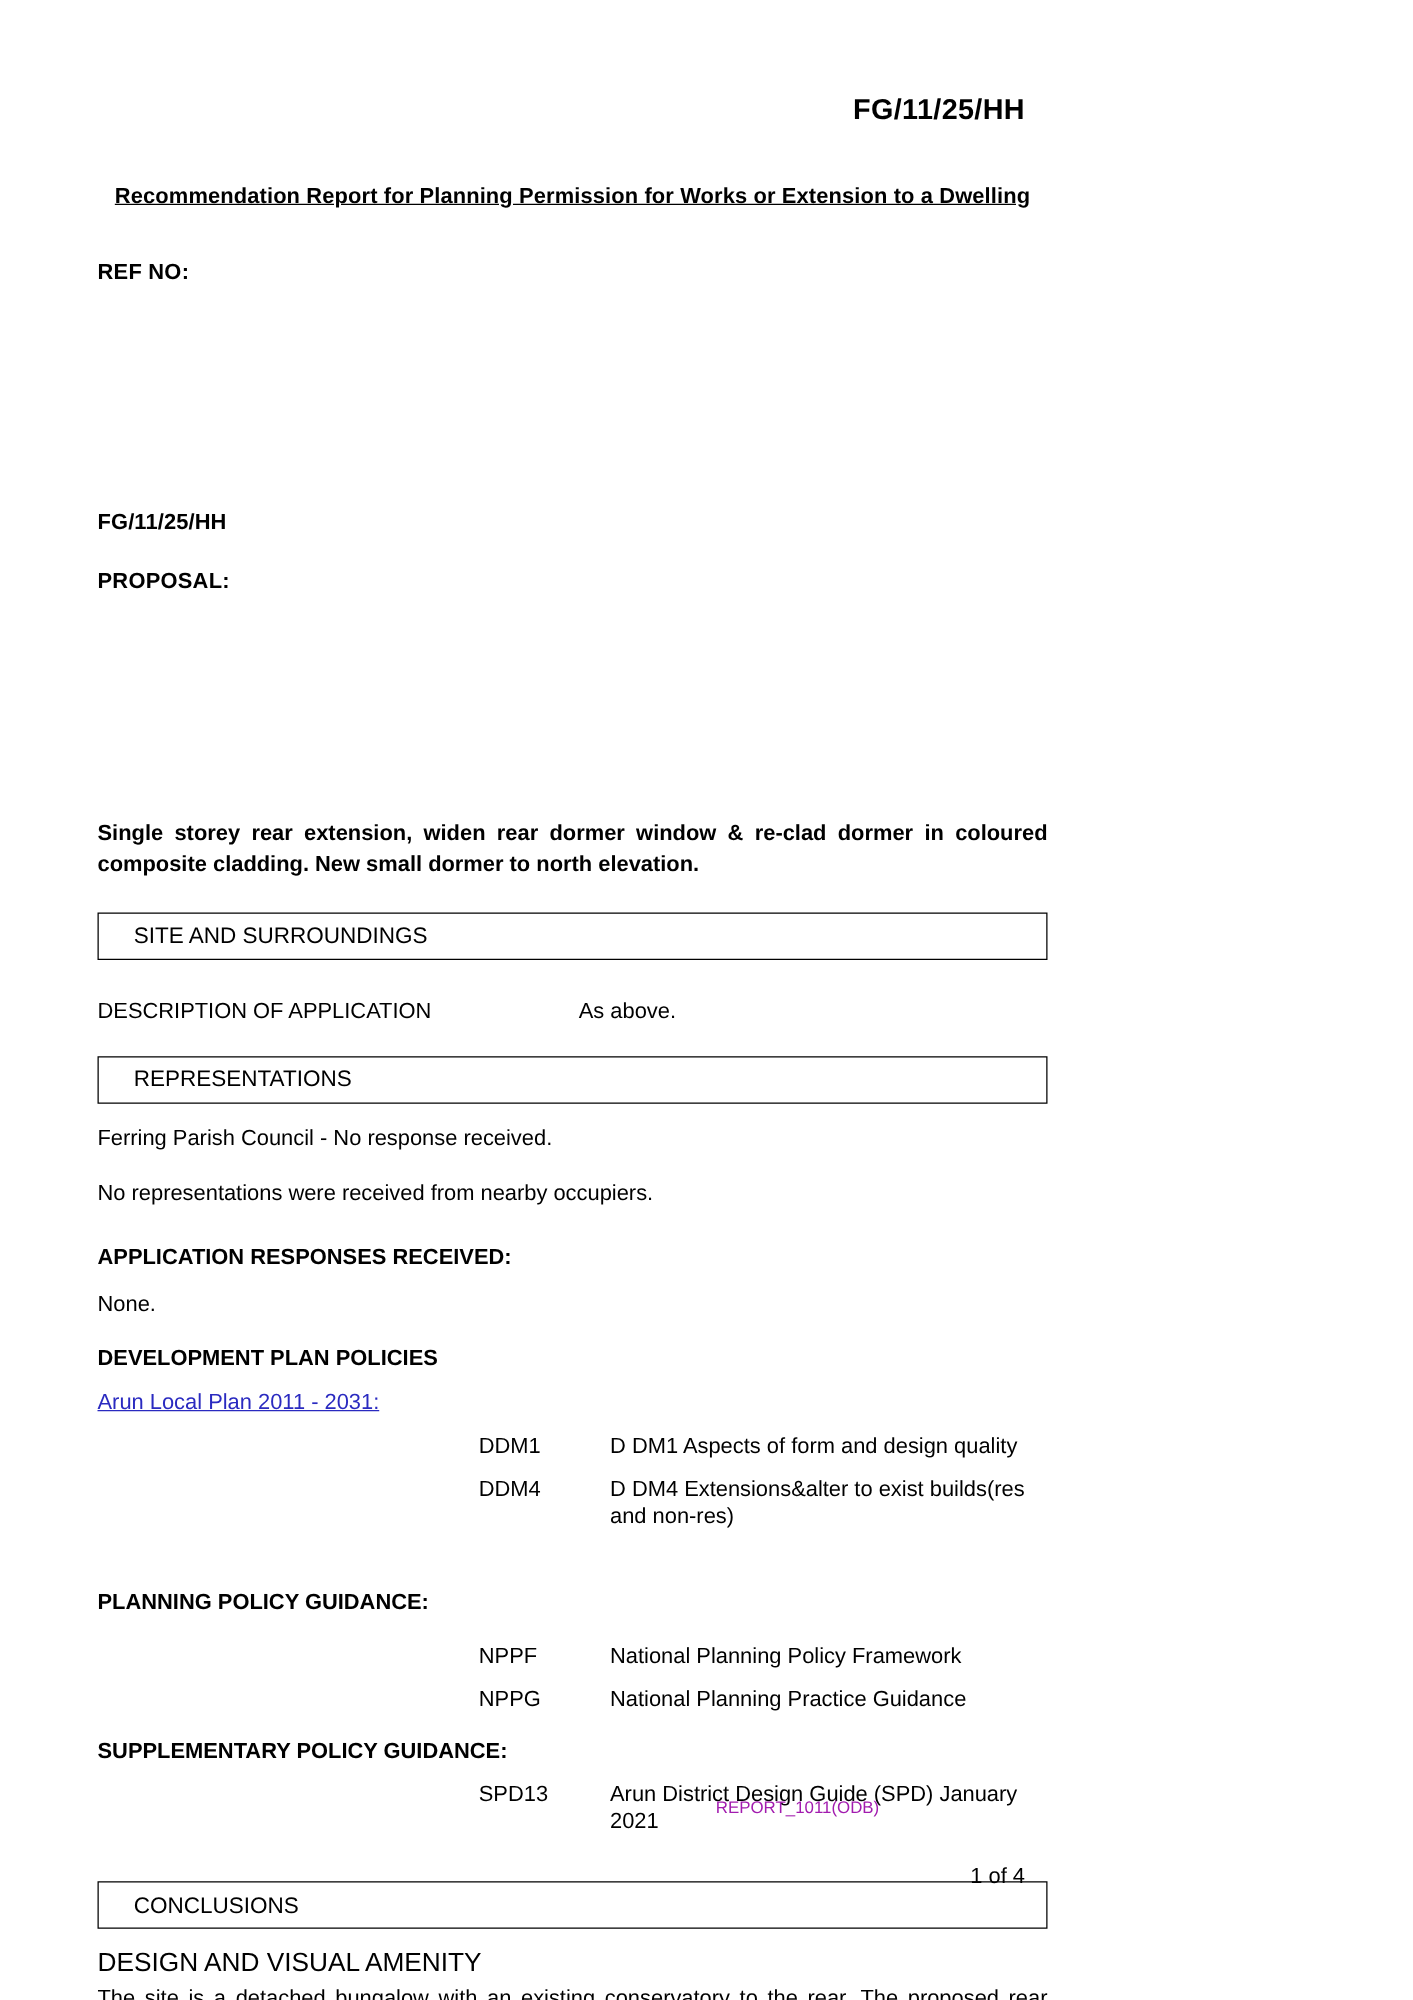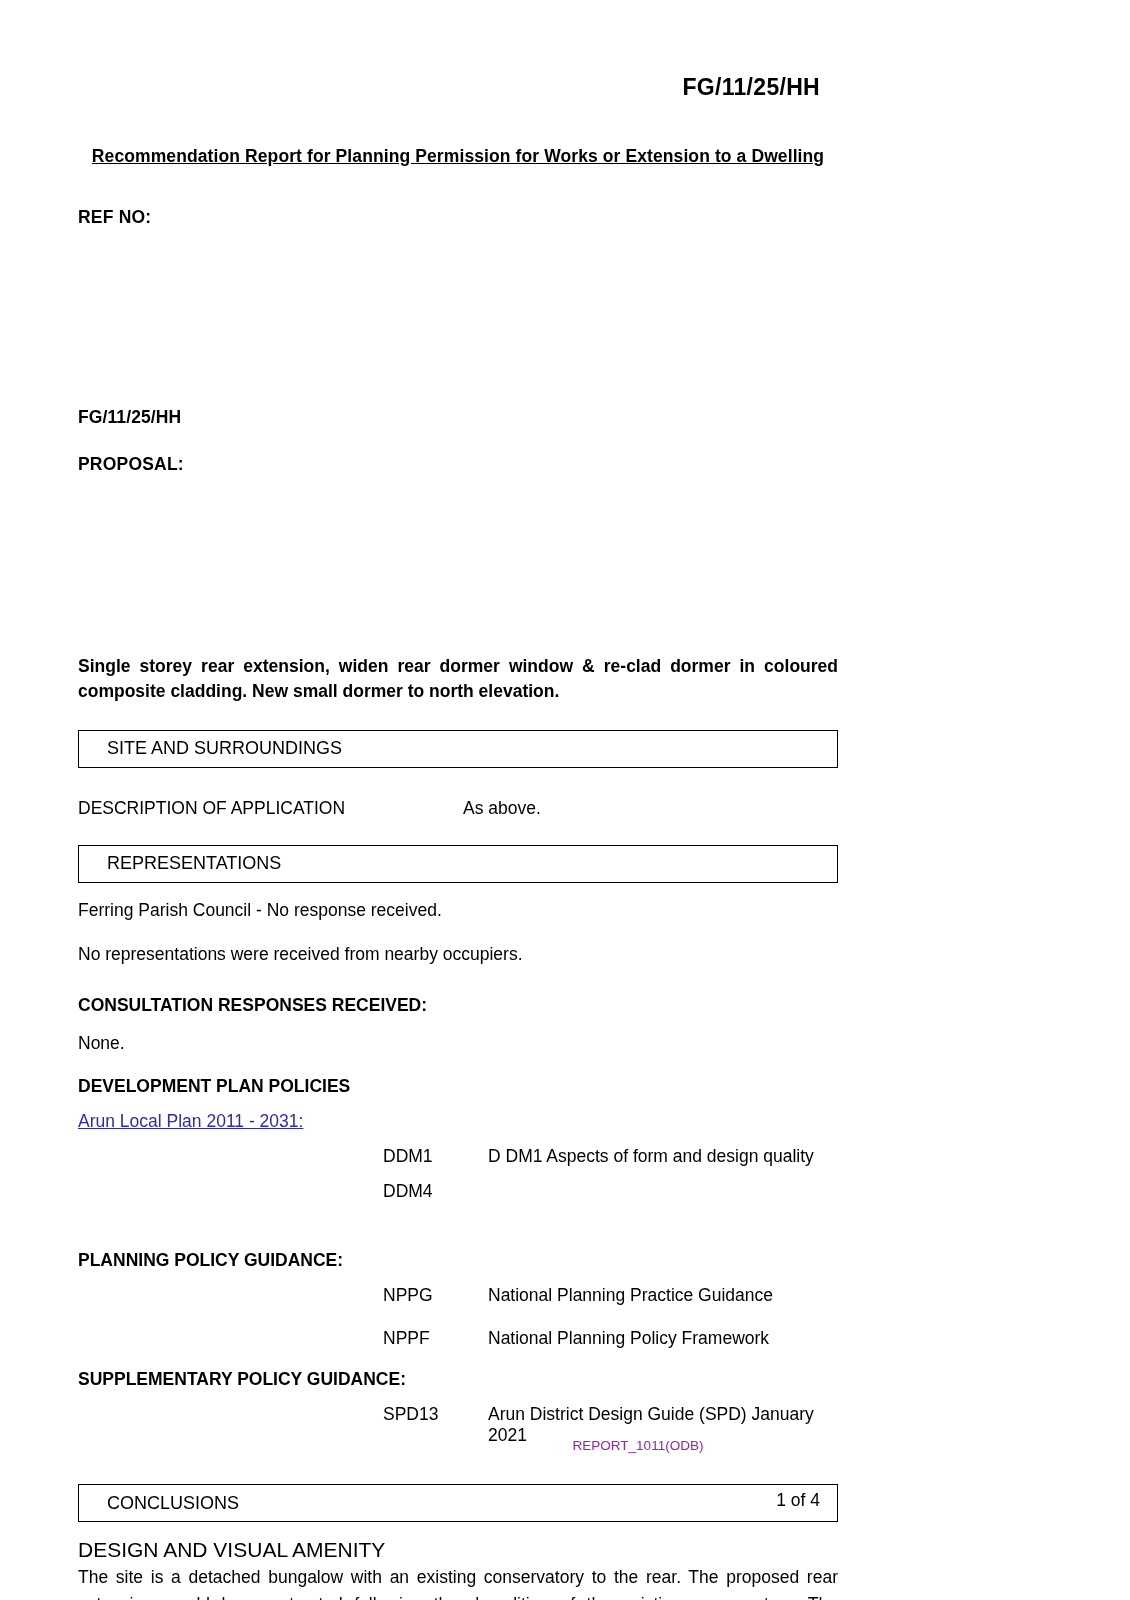--- a/index.html
+++ b/index.html
@@ -181,44 +181,45 @@
   <div class="desc-row">
     <div class="desc-label">DESCRIPTION OF APPLICATION</div>
     <div>As above.</div>
   </div>
 
   <div class="section-bar">REPRESENTATIONS</div>
 
   <div class="para tight">Ferring Parish Council - No response received.</div>
   <div class="para">No representations were received from nearby occupiers.</div>
 
-  <div class="bold-head">CONSULTATION RESPONSES RECEIVED:</div>
+  <div class="bold-head">APPLICATION RESPONSES RECEIVED:</div>
   <div class="para tight">None.</div>
 
   <div class="bold-head sm-gap">DEVELOPMENT PLAN POLICIES</div>
   <a class="plan-link" href="#">Arun Local Plan 2011 - 2031:</a>
 
   <div class="policy-row">
     <div class="policy-code">DDM1</div>
     <div class="policy-desc">D DM1 Aspects of form and design quality</div>
   </div>
   <div class="policy-row">
     <div class="policy-code">DDM4</div>
+    <div class="policy-desc">D DM4 Extensions&amp;alter to exist builds(res and non-res)</div>
   </div>
 
   <div class="bold-head" style="margin-top:48px;">PLANNING POLICY GUIDANCE:</div>
 
-  <div class="policy-row">
-    <div class="policy-code">NPPG</div>
-    <div class="policy-desc">National Planning Practice Guidance</div>
-  </div>
   <div class="policy-row" style="margin-top:22px;">
     <div class="policy-code">NPPF</div>
     <div class="policy-desc">National Planning Policy Framework</div>
   </div>
+  <div class="policy-row">
+    <div class="policy-code">NPPG</div>
+    <div class="policy-desc">National Planning Practice Guidance</div>
+  </div>
 
   <div class="bold-head sm-gap">SUPPLEMENTARY POLICY GUIDANCE:</div>
 
   <div class="policy-row">
     <div class="policy-code">SPD13</div>
     <div class="policy-desc">Arun District Design Guide (SPD) January 2021</div>
   </div>
 
   <div class="section-bar" style="margin-top:38px;">CONCLUSIONS</div>
 

